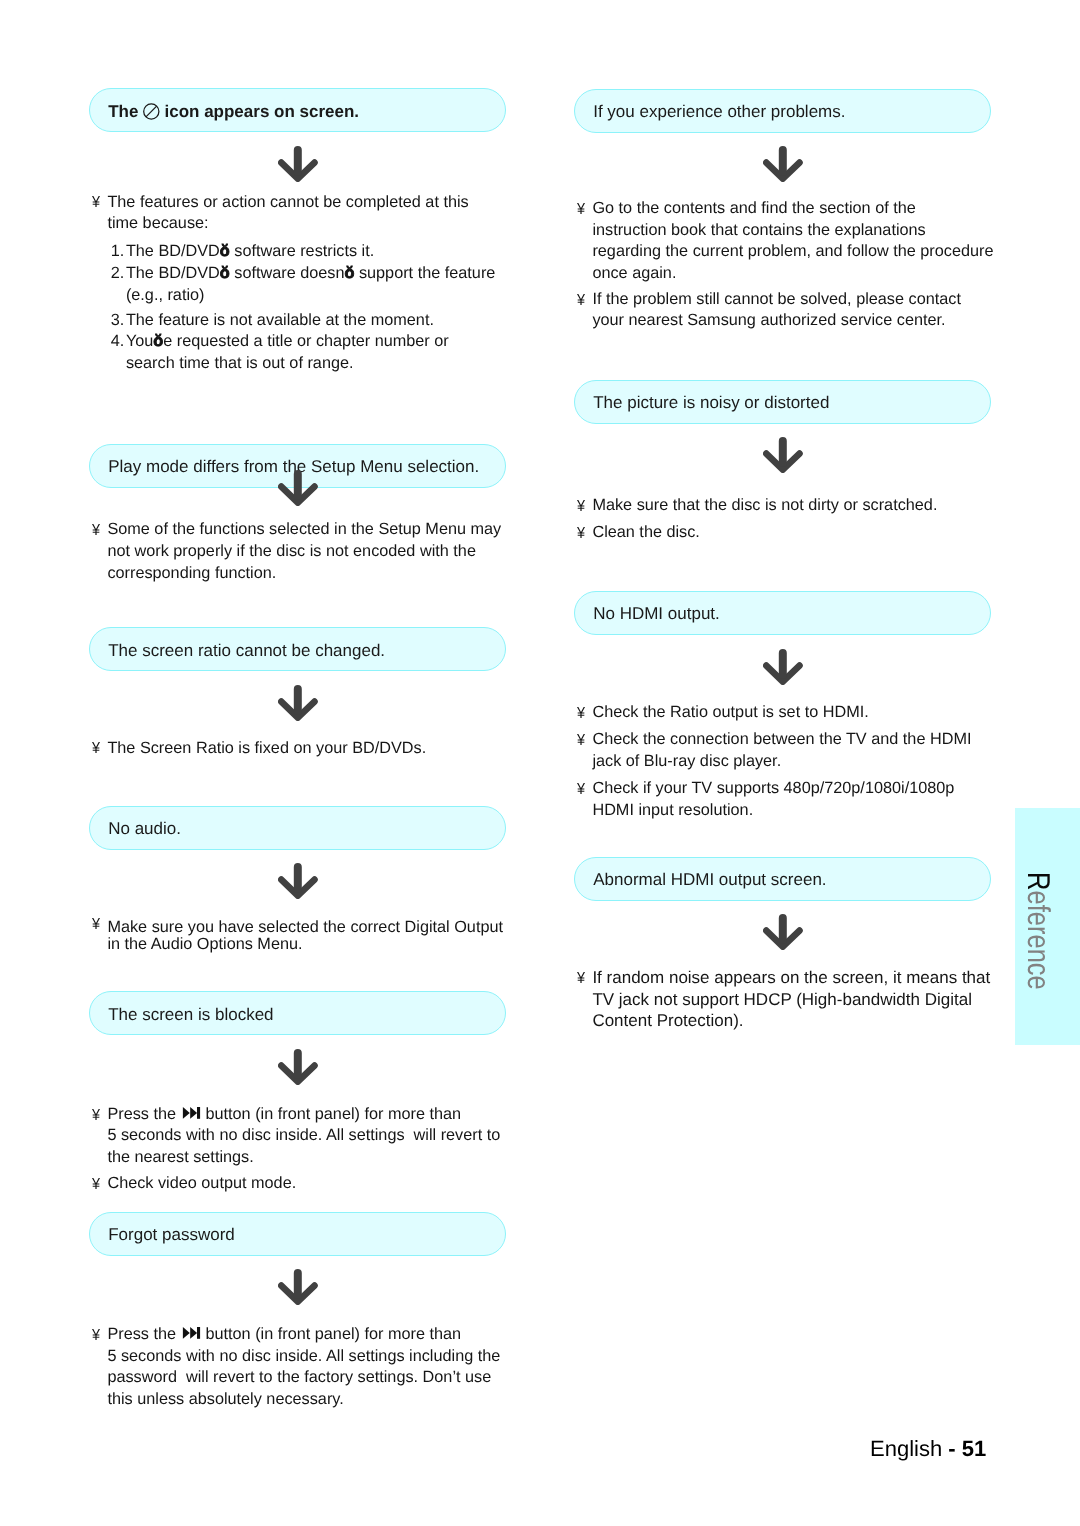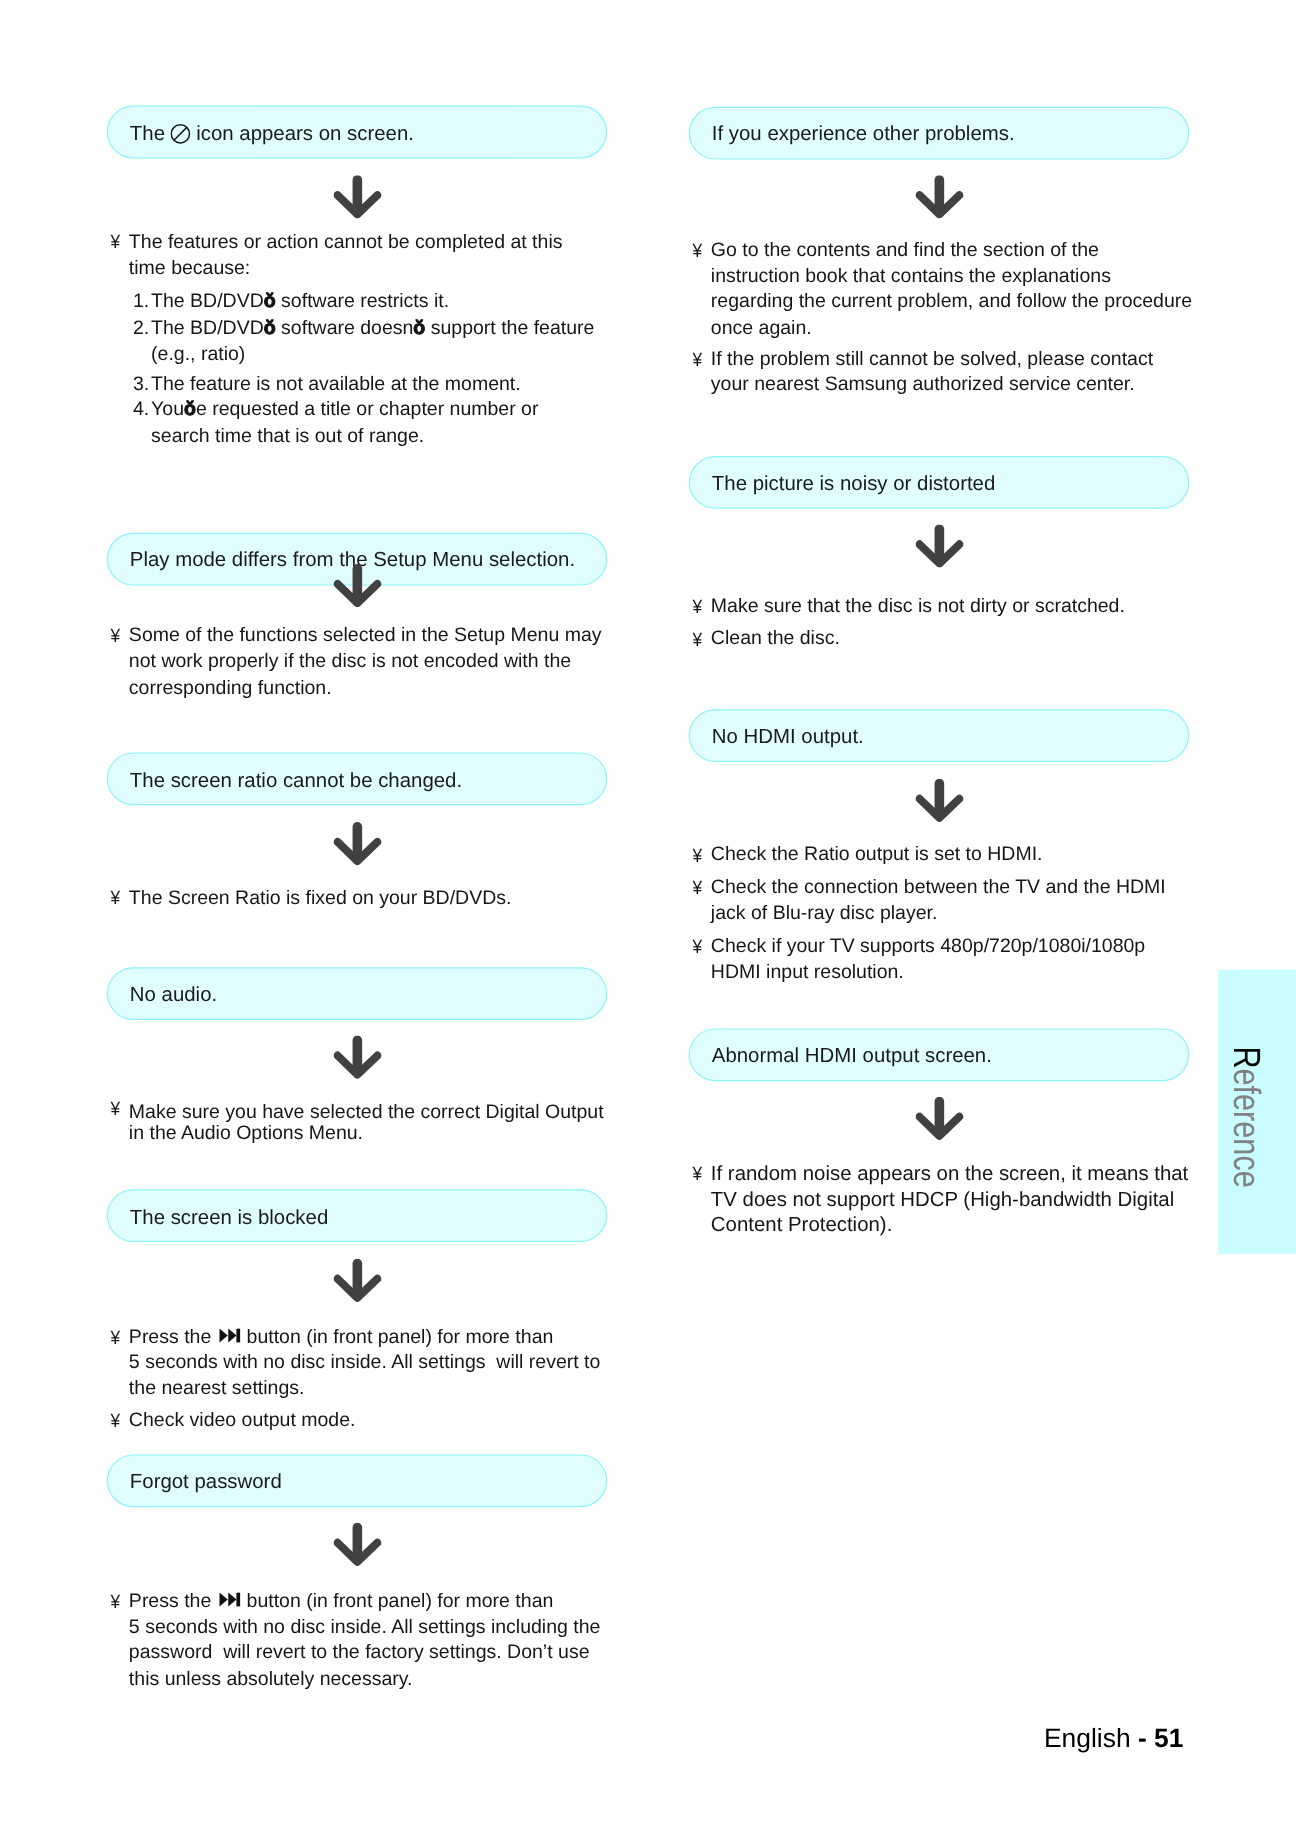--- a/index.html
+++ b/index.html
@@ -41,21 +41,21 @@
 
   .icn{display:inline-block;vertical-align:baseline;}
   .tl svg.icn{vertical-align:0px;}
 </style>
 </head>
 <body>
 
 <div class="page">
 
   <div id="colL" class="column">
-      <div class="pill" style="left: 89px; top: 88.2px;">
+      <div class="pill" style="left: 89px; top: 88.2px; font-weight: bold;">
         <div class="ptxt"><span>The&nbsp;</span><svg class="icn" width="16.6" height="17" viewBox="0 0 16.6 17">
             <circle cx="8.3" cy="8.5" r="7.6" fill="none" stroke="#1a1a1a" stroke-width="1.25"></circle>
             <line x1="2.95" y1="13.85" x2="13.65" y2="3.15" stroke="#1a1a1a" stroke-width="1.25"></line>
           </svg><span>&nbsp;icon appears on screen.</span></div>
       </div>
       <div class="arr" style="left: 277.5px; top: 145.8px;"><svg width="40" height="36" viewBox="0 0 40 36">
           <g fill="none" stroke="#414141" stroke-linecap="round" stroke-linejoin="round">
             <path d="M3.3 16.6 L19.8 32.6 L36.5 16.6" stroke-width="6.6"></path>
             <path d="M19.8 4.0 L19.8 26.0" stroke-width="8"></path>
           </g>
@@ -256,21 +256,21 @@
       <div class="arr" style="left: 762.5px; top: 913.8px;"><svg width="40" height="36" viewBox="0 0 40 36">
           <g fill="none" stroke="#414141" stroke-linecap="round" stroke-linejoin="round">
             <path d="M3.3 16.6 L19.8 32.6 L36.5 16.6" stroke-width="6.6"></path>
             <path d="M19.8 4.0 L19.8 26.0" stroke-width="8"></path>
           </g>
         </svg></div>
       <div class="blk" style="left: 0px; top: 0px; width: 1080px; font-size: 17px;">
         <div class="li" style="left:592.4px;top:967.85px;">
           <span class="bullet">¥</span>
           <div class="tl" style="top:0px">If random noise appears on the screen, it means that</div>
-          <div class="tl" style="top:21.7px">TV does not support HDCP (High-bandwidth Digital</div>
+          <div class="tl" style="top:21.7px">TV jack not support HDCP (High-bandwidth Digital</div>
           <div class="tl" style="top:43.4px">Content Protection).</div>
         </div>
       </div>
     </div>
 
   <div class="tab" style="left:1015px;top:808px;width:65px;height:237px;">
     <div class="tabtxt" style="left:42px;top:63.9px;transform:rotate(90deg) scale(0.808,1);">
       <b>R</b><span>eference</span>
     </div>
   </div>

